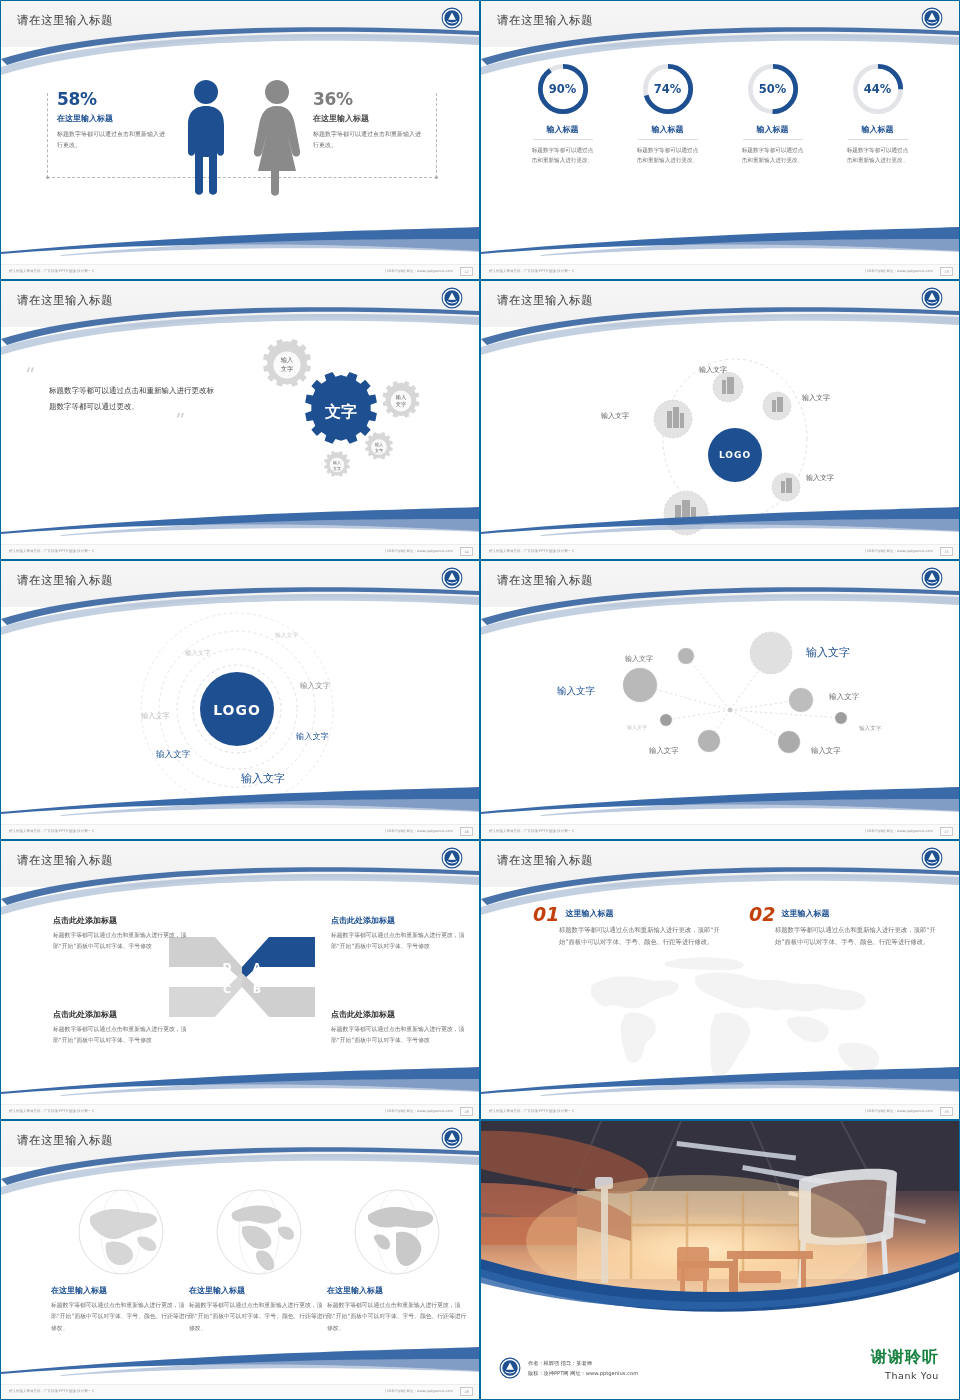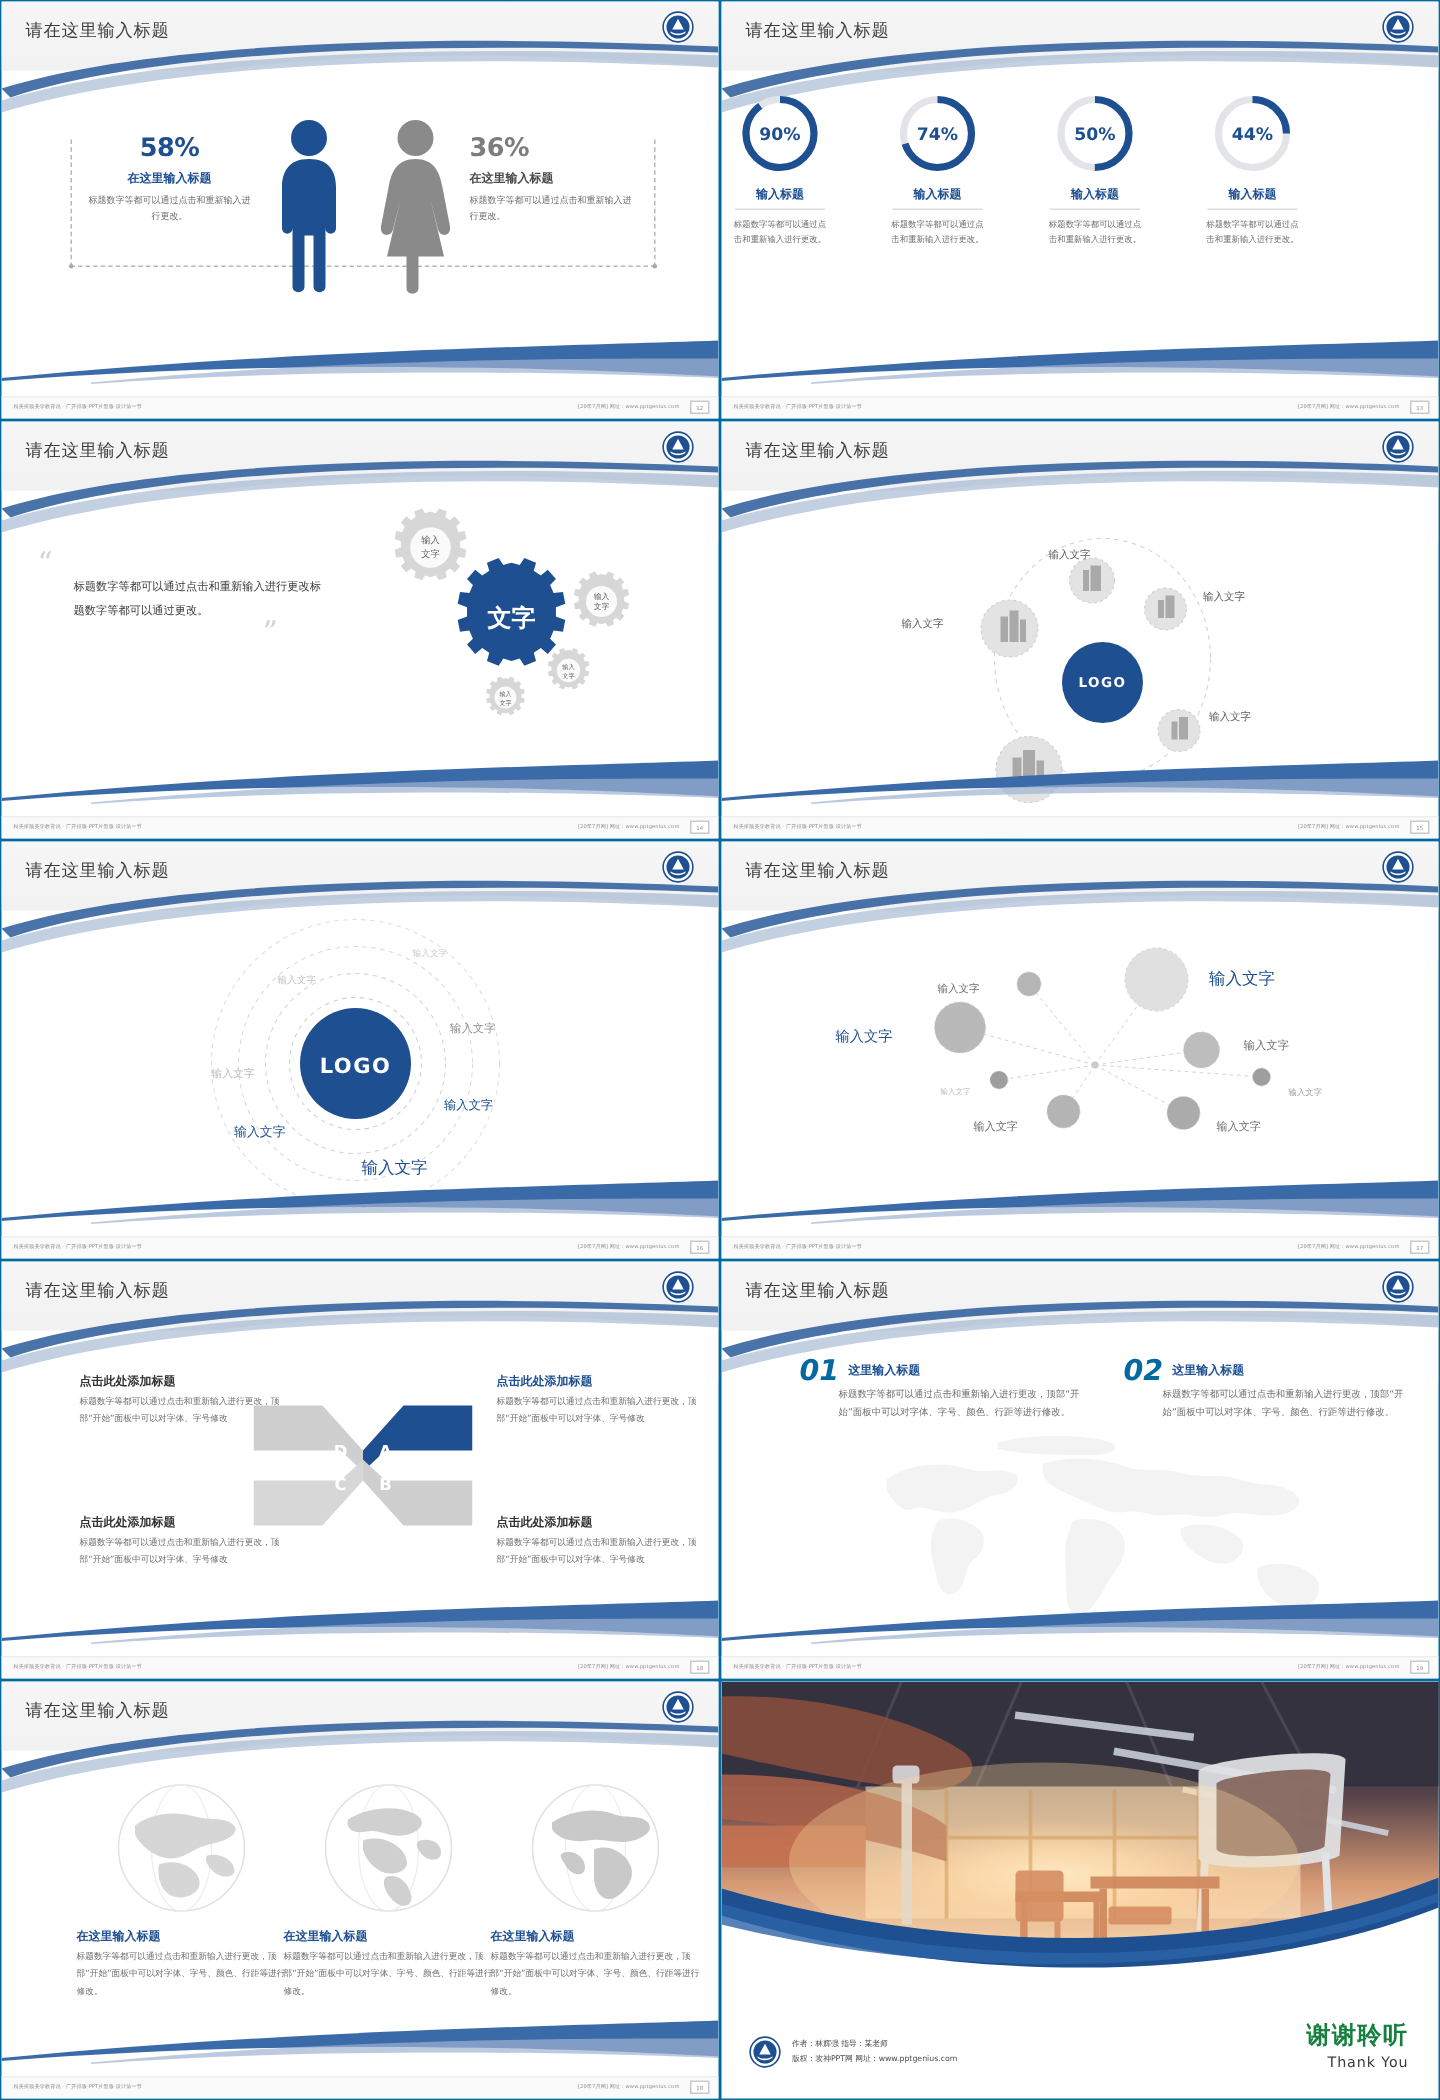--- a/index.html
+++ b/index.html
@@ -68,30 +68,30 @@
   .s1-wrap { position:absolute; left:0; top:10px; width:100%; height:150px; }
   .s1-dash {
     position:absolute; left:46px; top:30px; width:390px; height:85px;
     border:1px dashed #b7b7b7; border-top:none;
   }
   .s1-dash::before, .s1-dash::after{
     content:""; position:absolute; bottom:-2px; width:3px;height:3px;
     border-radius:50%; background:#a9a9a9;
   }
   .s1-dash::before{ left:-2px; } .s1-dash::after{ right:-2px; }
-  .s1-l { position:absolute; left:56px; top:26px; width:112px; text-align:center; }
+  .s1-l { position:absolute; left:56px; top:26px; width:112px; text-align:left; }
   .s1-r { position:absolute; left:312px; top:26px; width:112px; text-align:left; }
   .pct { font-size:17px; font-weight:bold; letter-spacing:-.3px; }
   .pct.blue { color:#1d4f91; } .pct.gray { color:#7d7d7d; }
   .sub-h { font-size:8px; font-weight:bold; margin-top:4px; }
   .sub-h.blue { color:#1d4f91; } .sub-h.gray { color:#4a4a4a; }
   .sub-p { font-size:6px; color:#6e6e6e; line-height:1.75; margin-top:5px; }
 
   
-  .donuts { position:absolute; left:0; top:8px; width:100%; display:flex; justify-content:flex-start; gap:27px; }
+  .donuts { position:absolute; left:0; top:8px; width:100%; display:flex; justify-content:center; gap:27px; }
   .donut-col { width:78px; text-align:center; }
   .donut { width:56px; height:56px; margin:0 auto; position:relative; }
   .donut .val {
     position:absolute; inset:0; display:flex; align-items:center; justify-content:center;
     font-size:11.5px; font-weight:bold; color:#1d4f91;
   }
   .donut-lbl { font-size:8px; font-weight:bold; color:#1d4f91; margin-top:7px; }
   .donut-rule { width:60px; height:1px; background:#dcdcdc; margin:4px auto 0; }
   .donut-txt { font-size:5.6px; color:#6e6e6e; line-height:1.85; margin-top:5px; padding:0 8px; }
 
@@ -105,21 +105,21 @@
   .lbl-gray { font-size:7px; color:#5d5d5d; }
 
   
   .q-cell { position:absolute; width:140px; }
   .q-h { font-size:8px; font-weight:bold; color:#333; }
   .q-h.blue { color:#1d4f91; }
   .q-p { font-size:5.8px; color:#6e6e6e; line-height:1.95; margin-top:4px; }
 
   
   .num-blk { position:absolute; width:200px; }
-  .big-num { font-size:19px; font-weight:bold; font-style:italic; color:#0369a1; float:left; line-height:1; margin-right:6px; }
+  .big-num { font-size:19px; font-weight:bold; font-style:italic; color:#c2410c; float:left; line-height:1; margin-right:6px; }
   .num-h { font-size:8px; font-weight:bold; color:#1d4f91; padding-top:3px; }
   .num-p { font-size:6.3px; color:#6e6e6e; line-height:1.95; margin-top:4px; clear:both; }
 
   
   .globe-col { position:absolute; width:140px; top:14px; }
   .g-h { font-size:8px; font-weight:bold; color:#1d4f91; margin-top:8px; }
   .g-p { font-size:5.8px; color:#6e6e6e; line-height:1.95; margin-top:4px; }
 
   
   .thx-photo { position:absolute; left:0; top:0; width:100%; height:198px; overflow:hidden; }

